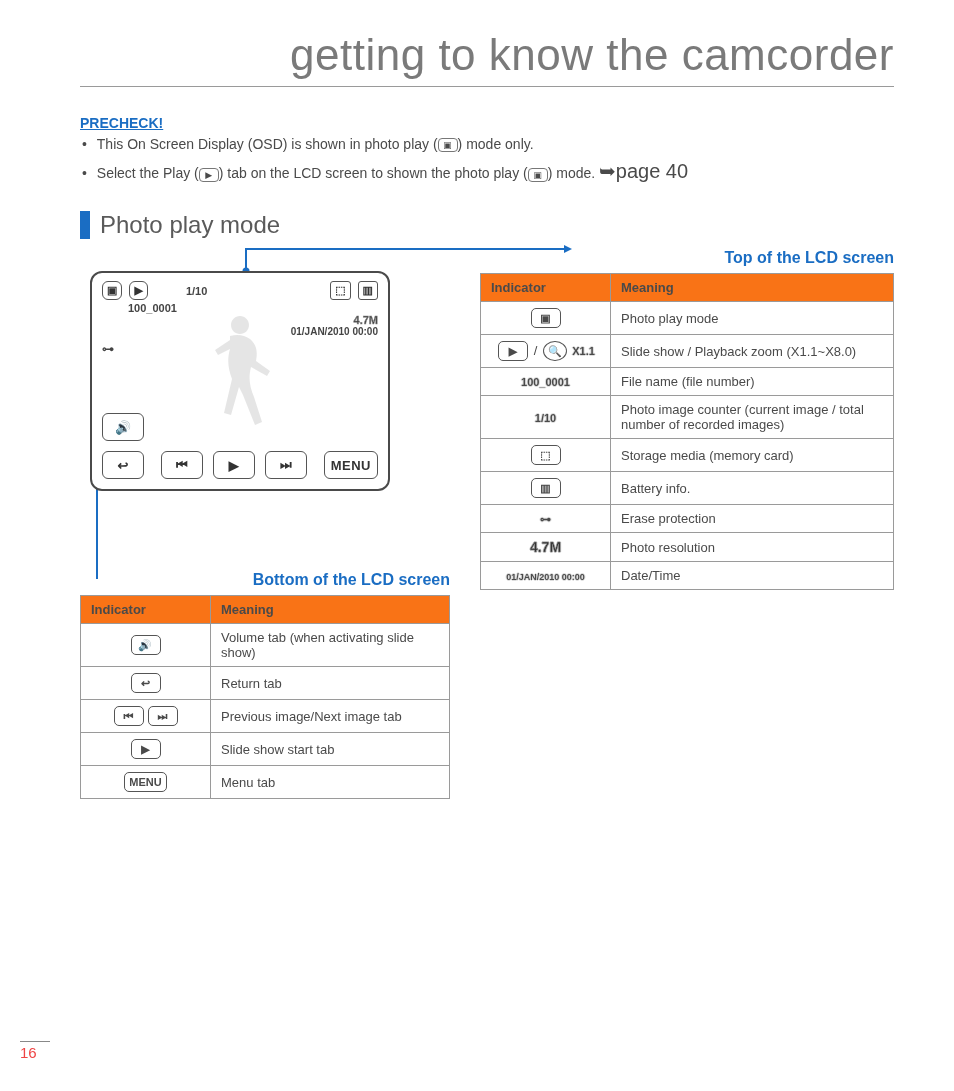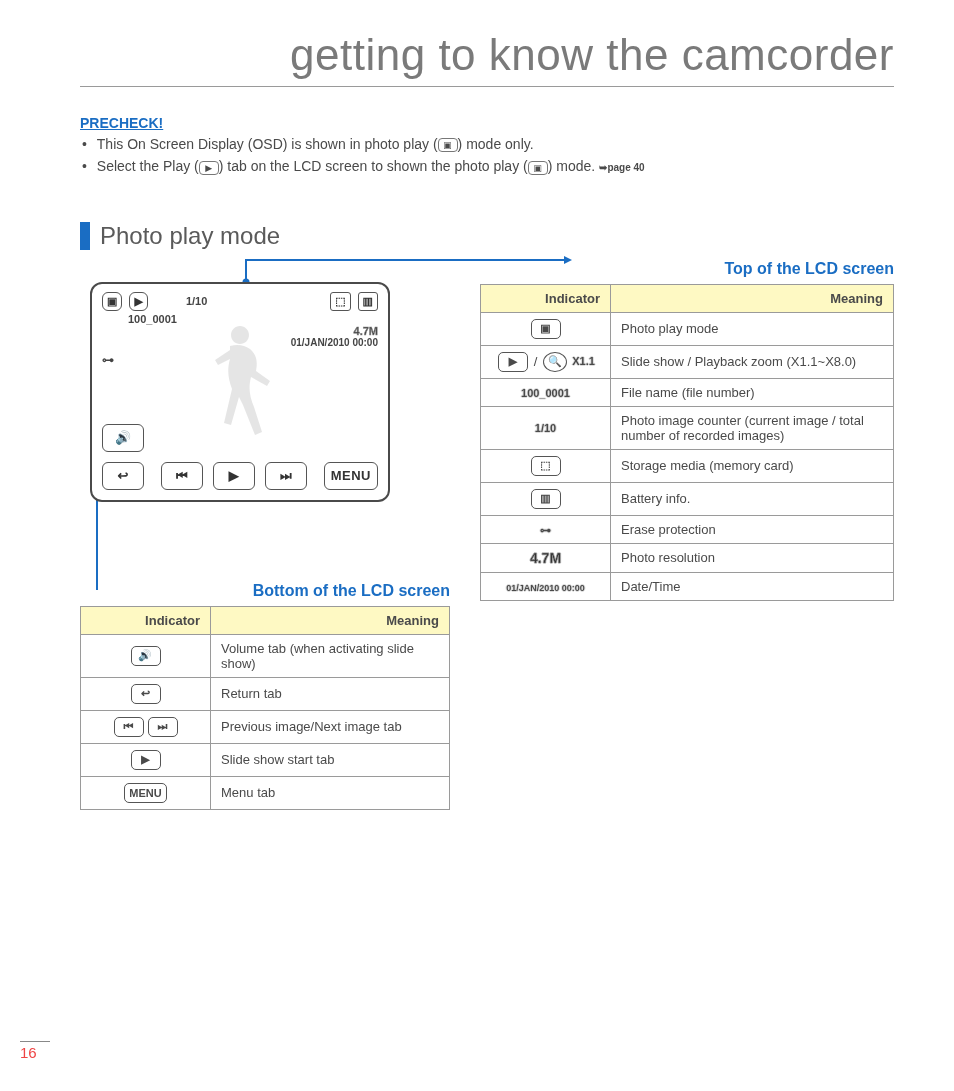--- a/index.html
+++ b/index.html
@@ -26,29 +26,29 @@
     color: #1a6dc3;
     font-weight: bold;
     text-decoration: underline;
     font-size: 14px;
     margin-bottom: 2px;
   }
   .precheck-list {
     list-style: none;
     font-size: 14px;
     line-height: 1.6;
-    margin-bottom: 44px;
+    margin-bottom: 24px;
   }
   .precheck-list li::before { content: "• "; margin-left: 2px; margin-right: 6px; }
   .inline-icon {
     display: inline-flex; align-items: center; justify-content: center;
     border: 1px solid #777; border-radius: 4px; height: 14px; min-width: 20px;
     font-size: 9px; background:#fff; vertical-align: middle; padding: 0 2px;
   }
-  .arrow-ref { font-size: 10px; font-weight: bold; }
+  .arrow-ref { font-size: 20px; }
   .section-head {
     font-size: 24px;
     color: #5a5a5a;
     border-left: 10px solid #1a6dc3;
     padding-left: 10px;
     margin-bottom: 10px;
     font-weight: 400;
   }
   .columns {
     display: flex;
@@ -87,21 +87,21 @@
   }
   .lcd-bottom { position:absolute; bottom:8px; left:8px; right:8px; }
   .lcd-row { display:flex; justify-content:flex-start; gap:6px; margin-top:6px;}
   .lcd-row .tag { width:42px; height:28px; font-size:13px; }
   .lcd-row2 { justify-content:space-between; }
   .lcd-row2 .center { display:flex; gap:6px; }
   .tag.menu { font-family: Arial; font-weight:bold; letter-spacing:0.5px; width:auto; padding:4px 6px;}
   
   table { border-collapse: collapse; width: 100%; font-size: 13px; }
   th, td { border: 1px solid #9a9a9a; padding: 6px 10px; text-align: left; vertical-align: middle; }
-  th { background: #fef9c3; text-align: right; font-weight: bold; }
+  th { background: #f97316; text-align: left; font-weight: bold; }
   td.ind { text-align: center; width: 130px; }
   .ind-icon {
     display:inline-flex; align-items:center; justify-content:center;
     border:1.5px solid #555; border-radius:5px; background:#fff;
     min-width:30px; height:20px; font-size:11px; padding:0 4px; margin:0 2px;
     font-weight:bold;
   }
   .ind-text { font-weight:bold; font-size:11px; display:inline-block;
     text-shadow:-1px 0 #ddd,1px 0 #ddd,0 -1px #ddd,0 1px #ddd;}
   .ind-text.outline { color:#333; -webkit-text-stroke:0.5px #888; }

